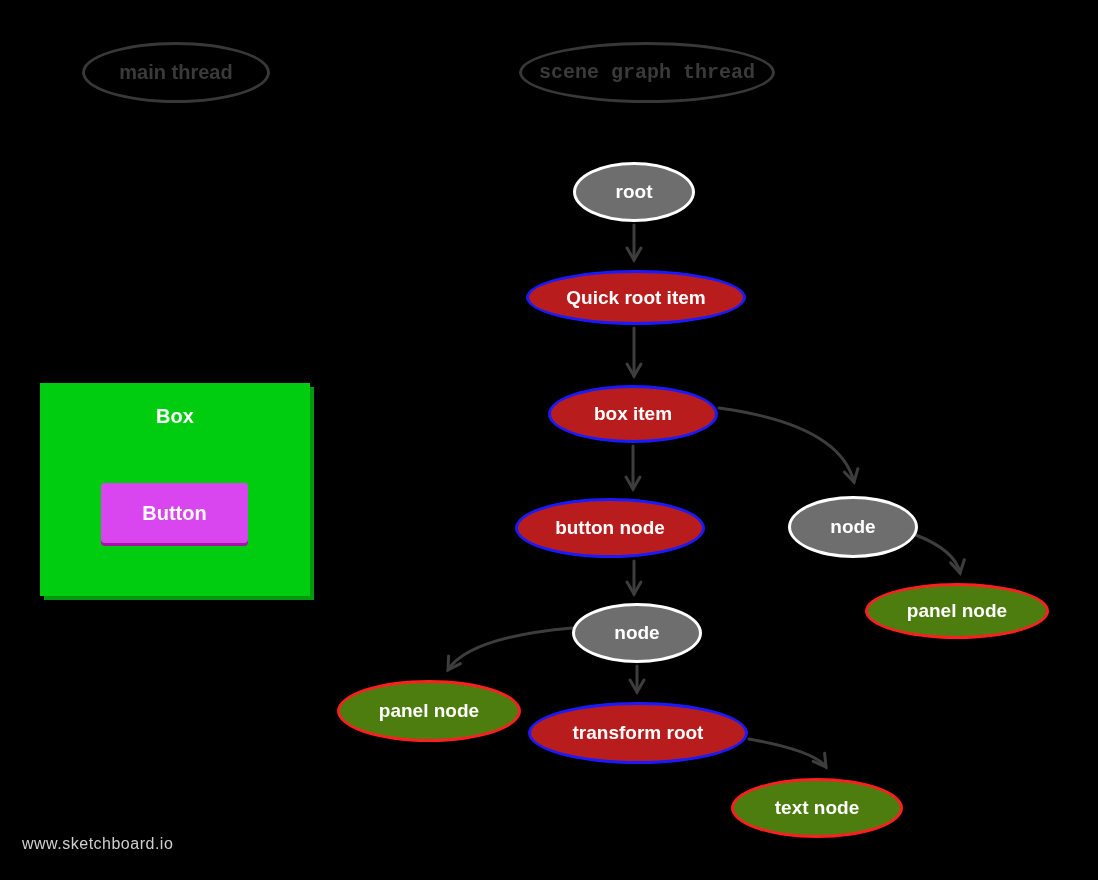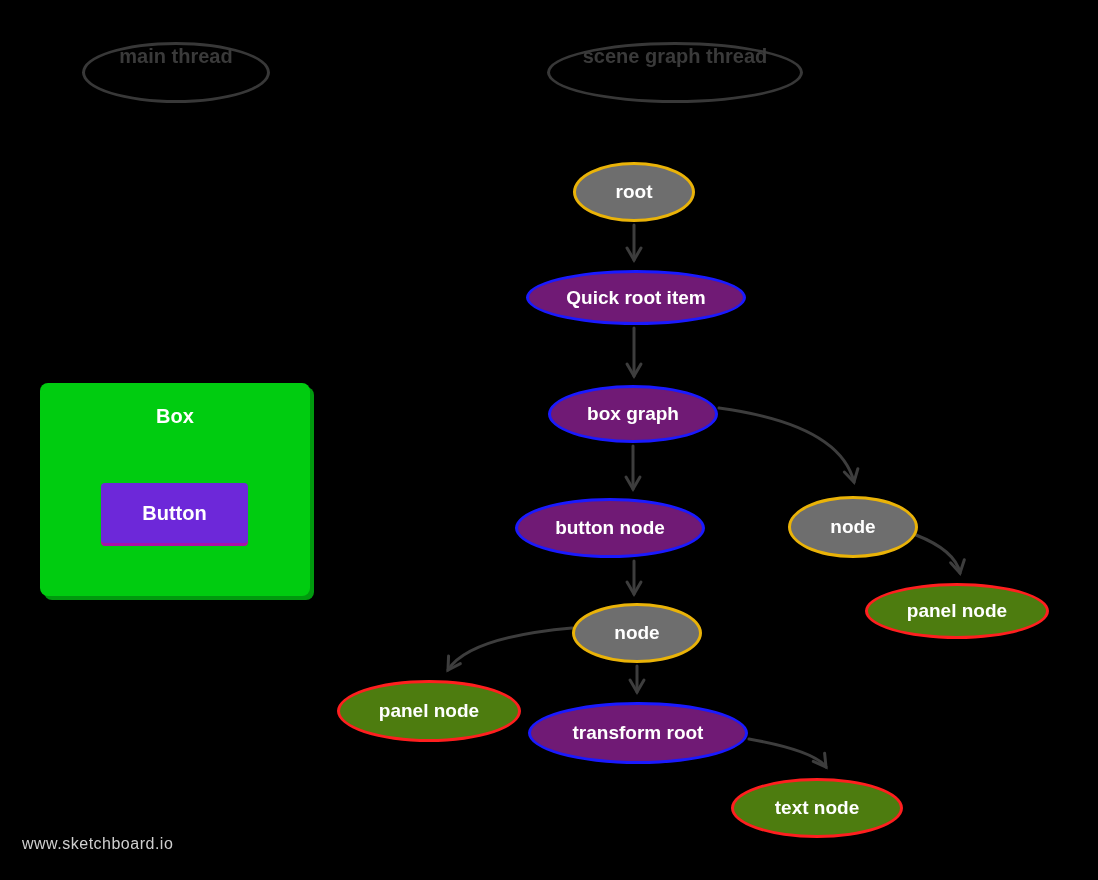--- a/index.html
+++ b/index.html
@@ -9,49 +9,49 @@
     font-family:"Liberation Sans", sans-serif;
     position:relative;overflow:hidden;
   }
   .canvas{position:absolute;inset:0;width:1098px;height:880px;}
   .edges{position:absolute;left:0;top:0;z-index:1;}
   .edge{stroke:#3d3d3d;stroke-width:3;fill:none;stroke-linecap:round;}
 
   .thread-ellipse{
     position:absolute;z-index:2;
     border:3.5px solid #383838;border-radius:50%;
-    display:flex;align-items:flex-start;justify-content:center;
+    display:flex;align-items:center;justify-content:center;
     color:#3a3a3a;font-weight:bold;font-size:20px;
     box-sizing:border-box;background:transparent;
   }
 
   .node{
     position:absolute;z-index:2;border-radius:50%;
     display:flex;align-items:center;justify-content:center;
     color:#ffffff;font-weight:bold;font-size:19px;
     box-sizing:border-box;white-space:nowrap;
   }
-  .node.blue{background:#701a75;border:3px solid #1a1aff;}
-  .node.gray{background:#6e6e6e;border:3px solid #eab308;}
+  .node.blue{background:#b91c1c;border:3px solid #1a1aff;}
+  .node.gray{background:#6e6e6e;border:3px solid #ffffff;}
   .node.red {background:#4d7c0f;border:3px solid #ff1f1f;}
 
   .ui-box{
     position:absolute;z-index:2;
     left:40px;top:383px;width:270px;height:213px;
-    background:#00cc10;border-radius:8px;
+    background:#00cc10;border-radius:0;
     box-shadow:4px 4px 0 0 #009a0e;
   }
   .ui-box-label{
     position:absolute;left:0;right:0;top:22px;
     text-align:center;color:#ffffff;font-weight:bold;font-size:20px;
   }
   .ui-button{
     position:absolute;
     left:61px;top:100px;width:147px;height:60px;
-    background:#6d28d9;border-radius:4px;
+    background:#d946ef;border-radius:4px;
     box-shadow:0 3px 0 0 #a812a8;
     display:flex;align-items:center;justify-content:center;
     color:#ffffff;font-weight:bold;font-size:20px;
   }
   .watermark{
     position:absolute;left:22px;top:835px;z-index:2;
     color:#cfcfcf;font-size:16px;letter-spacing:0.5px;
   }
 </style>
 </head>
@@ -72,41 +72,41 @@
     <path class="edge" d="M634,561 L634,594" marker-end="url(#arrow)"></path>
     <path class="edge" d="M572,628 C516,633 464,645 448,670" marker-end="url(#arrow)"></path>
     <path class="edge" d="M637,666 L637,692" marker-end="url(#arrow)"></path>
     <path class="edge" d="M916,535 C944,546 957,559 960,573" marker-end="url(#arrow)"></path>
     <path class="edge" d="M749,739 C794,747 818,756 826,767" marker-end="url(#arrow)"></path>
   </svg>
 
   <div class="thread-ellipse" style="left:82px;top:42px;width:188px;height:61px;">
     <span>main thread</span>
   </div>
-  <div class="thread-ellipse" style="left:547px;top:42px;width:256px;height:61px;">
+  <div class="thread-ellipse" style="left:519px;top:42px;width:256px;height:61px;font-family:Liberation Mono, monospace;">
     <span>scene graph thread</span>
   </div>
 
   <div class="ui-box">
     <div class="ui-box-label">Box</div>
     <div class="ui-button">
       <span>Button</span>
     </div>
   </div>
 
   <div class="node gray" style="left:573px;top:162px;width:122px;height:60px;">
     <span>root</span>
   </div>
 
   <div class="node blue" style="left:526px;top:270px;width:220px;height:55px;">
     <span>Quick root item</span>
   </div>
 
   <div class="node blue" style="left:548px;top:385px;width:170px;height:58px;">
-    <span>box graph</span>
+    <span>box item</span>
   </div>
 
   <div class="node blue" style="left:515px;top:498px;width:190px;height:60px;">
     <span>button node</span>
   </div>
 
   <div class="node gray" style="left:788px;top:496px;width:130px;height:62px;">
     <span>node</span>
   </div>
 

